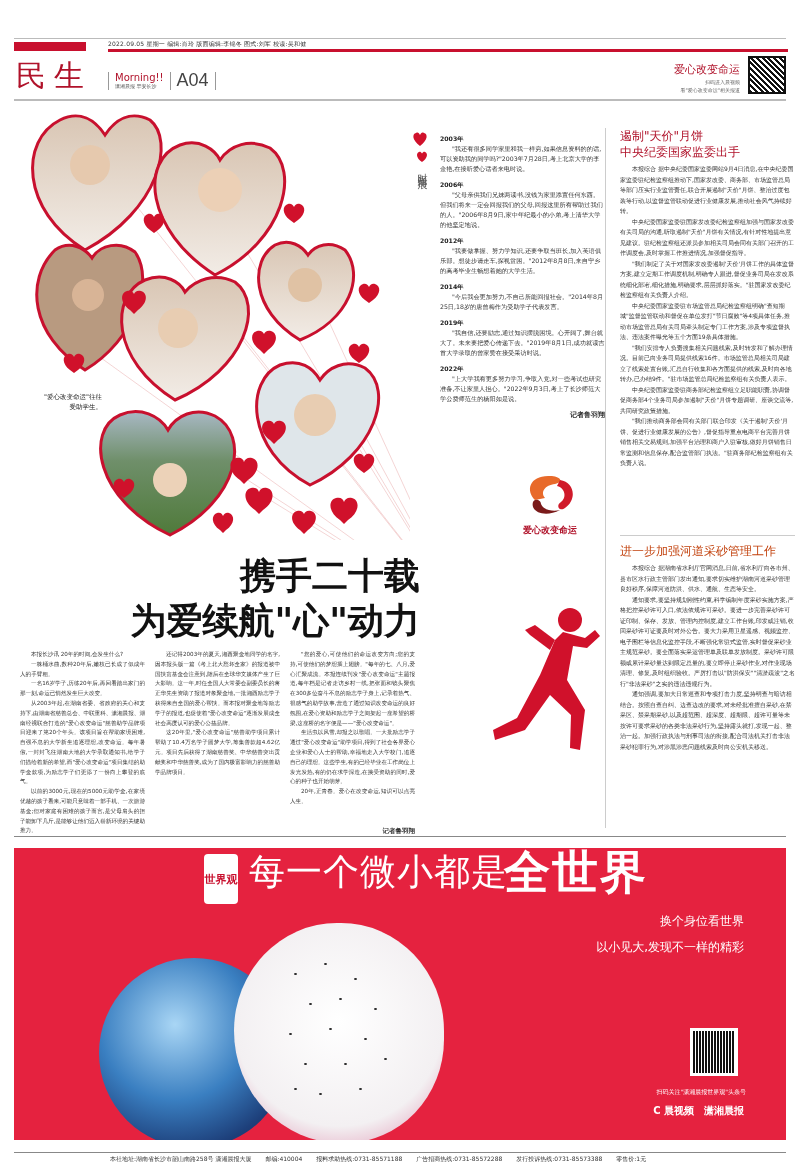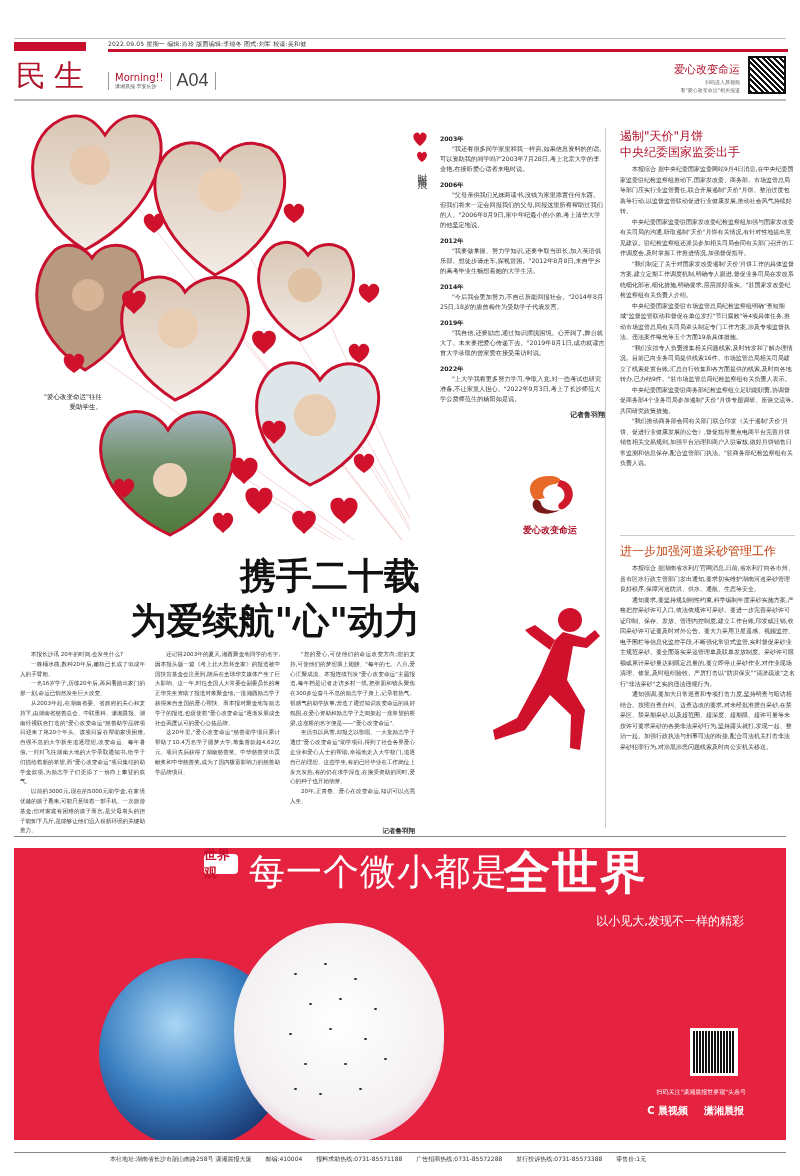--- a/index.html
+++ b/index.html
@@ -30,31 +30,31 @@
 .vline{left:605px;top:128px;width:1px;height:700px;background:#ccc}
 .right-col{left:620px;width:175px}
 .art-title{font-size:12px;color:#b0122a;line-height:16px}
 .art-body{font-size:6px;line-height:10.5px;color:#333;text-indent:12px;margin-top:4px}
 .headline{left:40px;top:553px;width:380px;text-align:right;font-weight:bold;font-size:36px;line-height:45px;color:#111;font-family:"DejaVu Sans",sans-serif}
 .body-cols{left:20px;top:650px;width:395px;display:flex;gap:10px}
 .body-cols .col{flex:1;font-size:5.6px;line-height:9.8px;color:#333;text-align:justify}
 .body-cols .col p{text-indent:11px}
 .runner{left:455px;top:600px;width:150px;height:170px}
 .ad{left:14px;top:848px;width:772px;height:292px;background:#e5223f;overflow:hidden}
-.ad-logo{left:190px;top:6px;width:34px;height:20px;background:#fff;border-radius:4px;font-size:13px;color:#c8102e;font-weight:bold;display:flex;align-items:center;justify-content:center}
+.ad-logo{left:190px;top:6px;width:34px;height:50px;background:#fff;border-radius:4px;font-size:11px;color:#c8102e;font-weight:bold;display:flex;align-items:center;justify-content:center}
 .ad-title{left:235px;top:0px;font-size:36px;color:#fff;letter-spacing:1px}
 .ad-big{left:490px;top:-6px;font-size:46px;color:#fff;font-weight:bold;letter-spacing:2px}
 .ad-lines{right:42px;top:60px;text-align:right;color:#fff;font-size:12px;line-height:26px}
 .globe{left:85px;top:110px;width:190px;height:190px;border-radius:50%;background:radial-gradient(circle at 40% 35%,#a9d6f5 0%,#3a7fc1 45%,#1d3f7a 75%,#0e2148 100%)}
 .fruit{left:220px;top:75px;width:210px;height:220px;border-radius:50% 50% 48% 52%;background:radial-gradient(circle at 50% 45%,#fff 0%,#f3f0f2 65%,#e9c2d2 80%,#c0305a 90%,#8e1540 100%)}
 .seed{position:absolute;width:3px;height:2px;background:#222;border-radius:50%}
 .ad-qr{right:48px;top:180px;width:48px;height:48px;background:#fff;padding:3px}
 .ad-qr div{width:100%;height:100%;background:repeating-linear-gradient(90deg,#111 0 2px,#fff 2px 3px),#111}
 .ad-scan{right:40px;top:240px;font-size:6px;color:#fff}
-.ad-brands{right:42px;top:256px;font-size:10px;color:#fff;font-weight:bold;display:flex;gap:16px}
+.ad-brands{right:42px;top:256px;font-size:10px;color:#fff;font-weight:bold;display:flex;gap:10px}
 .footer-line{left:14px;top:1152px;width:772px;height:1px;background:#888}
 .footer{left:110px;top:1155px;font-size:6px;color:#333;display:flex;gap:14px}
 </style>
 </head>
 <body>
 
 <div class="abs topline"></div>
 <div class="abs redblock"></div>
 <div class="abs dateline">2022.09.05 星期一 编辑:肖玲 版面编辑:李锦冬 图式:刘军 校读:吴和健</div>
 <div class="abs redline"></div>
@@ -256,20 +256,21 @@
       <span class="seed" style="left:95px;top:105px"></span>
       <span class="seed" style="left:130px;top:115px"></span>
     <span class="seed" style="left:70px;top:140px"></span>
       <span class="seed" style="left:110px;top:140px"></span>
       <span class="seed" style="left:150px;top:135px"></span>
     <span class="seed" style="left:85px;top:170px"></span>
       <span class="seed" style="left:125px;top:165px"></span>
       <span class="seed" style="left:60px;top:165px"></span>
   </div>
   <div class="abs ad-lines">
+    <div>换个身位看世界</div>
     <div>以小见大,发现不一样的精彩</div>
   </div>
   <div class="abs ad-qr">
       <div></div>
     </div>
   <div class="abs ad-scan">扫码关注"潇湘晨报世界观"头条号</div>
   <div class="abs ad-brands">
     <span>C <span>晨视频</span></span>
     <span>潇湘晨报</span>
   </div>

